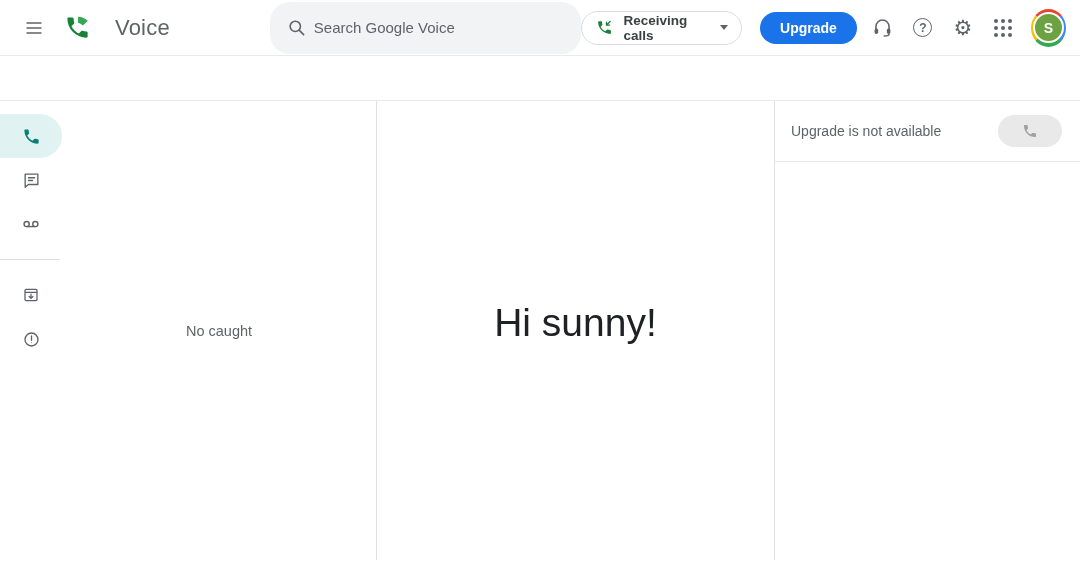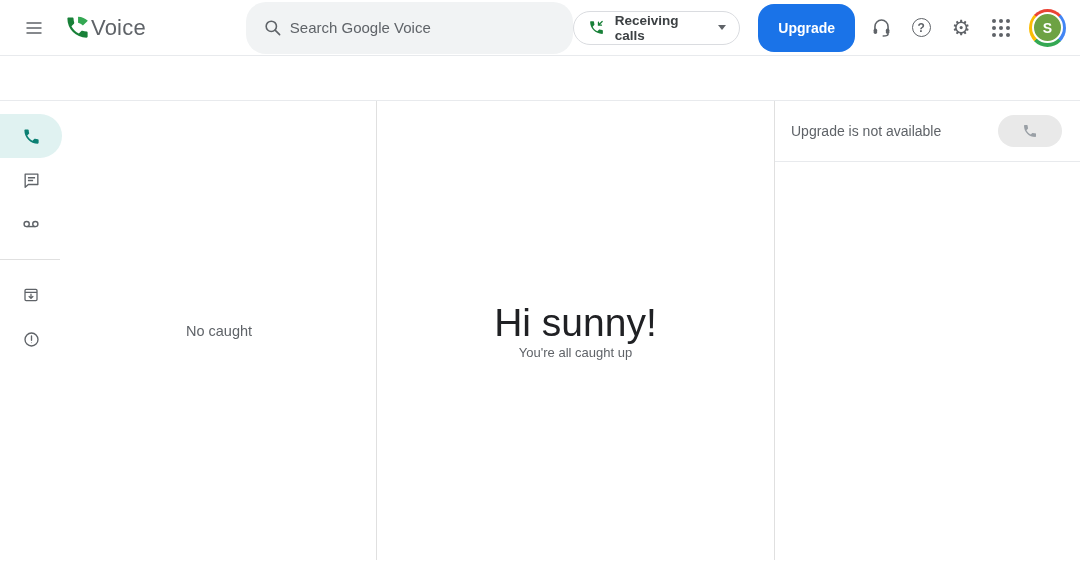--- a/index.html
+++ b/index.html
@@ -6,35 +6,35 @@
   html,body { width:1080px; height:561px; overflow:hidden; background:#fff;
     font-family:"Liberation Sans", sans-serif; color:#3c4043; }
 
   
   .header { height:56px; display:flex; align-items:center;
     border-bottom:1px solid #e8eaed; padding:0 14px 0 8px; background:#fff; }
   .icon-btn { width:40px; height:40px; border:none; background:transparent;
     display:flex; align-items:center; justify-content:center; border-radius:50%;
     cursor:pointer; flex:0 0 auto; }
   .menu-btn { width:48px; height:48px; margin-left:2px; }
-  .logo { display:flex; align-items:center; gap:0; margin-left:6px; }
+  .logo { display:flex; align-items:center; gap:24px; margin-left:6px; }
   .logo-text { font-size:22px; color:#5f6368; letter-spacing:.2px; }
   .search { margin-left:100px; width:336px; height:52px; background:#f1f3f4;
     border-radius:20px; display:flex; align-items:center; padding:0 6px 0 10px; }
   .search input { border:none; background:transparent; outline:none; flex:1;
     font-size:15px; color:#3c4043; font-family:"Liberation Sans", sans-serif; }
   .search input::placeholder { color:#5f6368; }
   .hspacer { flex:1; }
   .recv-pill { height:34px; border:1px solid #dadce0; background:#fff;
     border-radius:17px; display:flex; align-items:center; gap:10px;
     padding:0 13px 0 14px; cursor:pointer; }
   .recv-label { font-size:13.5px; font-weight:bold; color:#3c4043; }
   .caret { width:0; height:0; border-left:4.5px solid transparent;
     border-right:4.5px solid transparent; border-top:5px solid #5f6368; }
-  .upgrade-btn { height:48px; margin-left:18px; padding:0 20px; border:none;
+  .upgrade-btn { height:32px; margin-left:18px; padding:0 20px; border:none;
     border-radius:16px; background:#1a73e8; color:#fff; font-size:14px;
     font-weight:bold; cursor:pointer; font-family:"Liberation Sans", sans-serif; }
   .hdr-icons { display:flex; align-items:center; margin-left:6px; }
   .help-circle { width:19px; height:19px; border:1.7px solid #5f6368;
     border-radius:50%; display:flex; align-items:center; justify-content:center;
     font-size:12px; font-weight:bold; color:#5f6368; }
   .gear { font-size:21px; color:#5f6368; line-height:1; }
   .apps-grid { display:grid; grid-template-columns:repeat(3,4px); gap:3px; }
   .apps-grid span { width:4px; height:4px; border-radius:50%; background:#5f6368; }
   .avatar-ring { width:38px; height:38px; border-radius:50%; margin-left:8px;
@@ -212,21 +212,20 @@
       </span>
     </button>
   </div>
 
   <div class="calls-panel">
     <div class="no-calls">No caught</div>
   </div>
 
   <div class="center-panel">
     <div class="greeting">Hi sunny!</div>
-    <div class="greeting-sub">You're all caught up</div>
   </div>
 
   <div class="right-panel">
     <div class="call-row">
       <span class="call-row-text">Upgrade is not available</span>
       <button class="call-btn-disabled" disabled="">
         <span>
           <svg width="16" height="16" viewBox="0 0 24 24">
             <path fill="#9aa0a6" d="M6.62 10.79c1.44 2.83 3.76 5.14 6.59 6.59l2.2-2.2c.27-.27.67-.36 1.02-.24 1.12.37 2.33.57 3.57.57.55 0 1 .45 1 1V20c0 .55-.45 1-1 1-9.39 0-17-7.61-17-17 0-.55.45-1 1-1h3.5c.55 0 1 .45 1 1 0 1.25.2 2.45.57 3.57.11.35.03.74-.25 1.02l-2.2 2.2z"></path>
           </svg>

